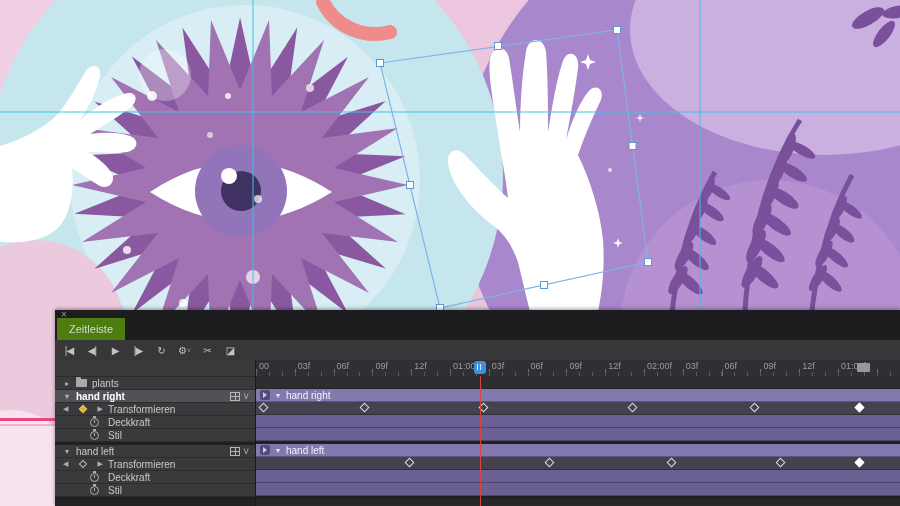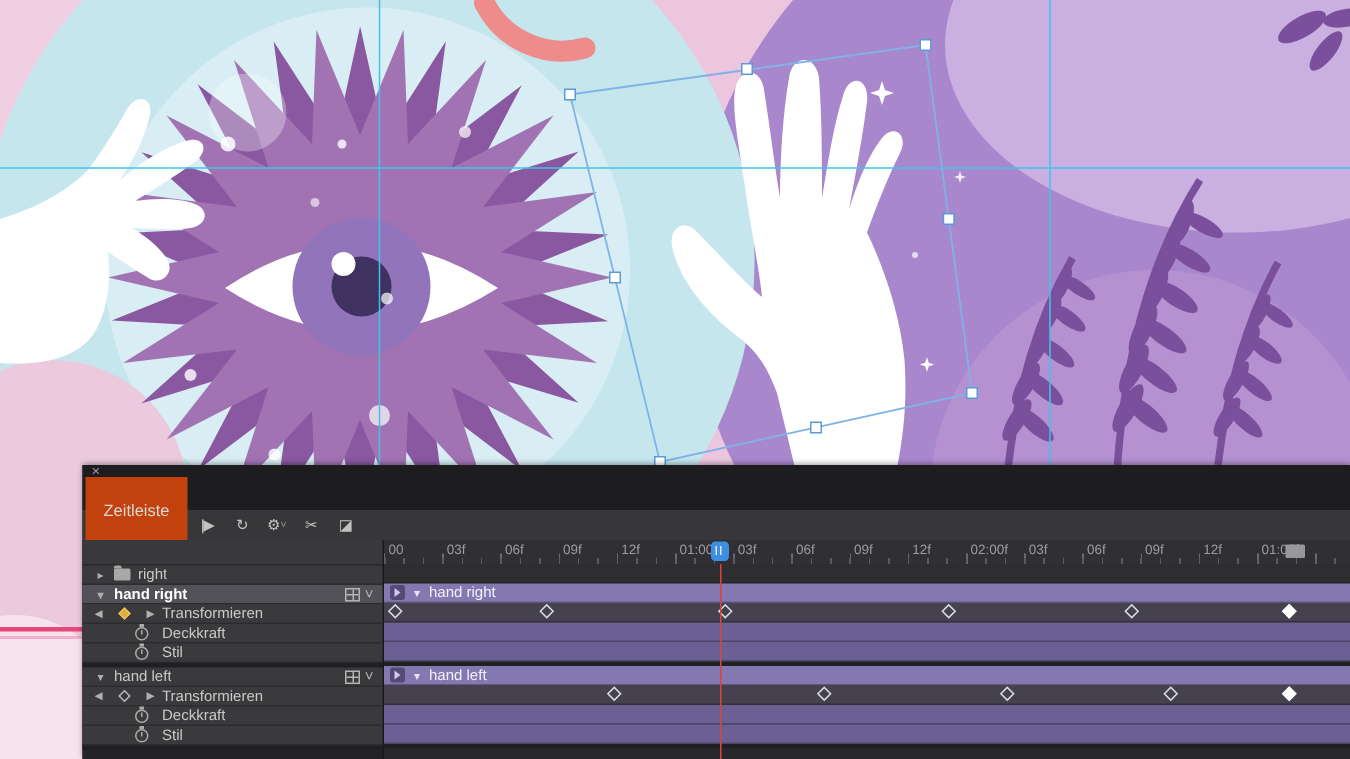--- a/index.html
+++ b/index.html
@@ -4,21 +4,21 @@
 <style>
   html,body{margin:0;padding:0;background:#111;}
   .screen{position:relative;width:900px;height:506px;overflow:hidden;font-family:"Liberation Sans",sans-serif;}
   .canvas{position:absolute;inset:0;}
   .canvas svg{display:block;}
 
   
   .timeline-panel{position:absolute;left:55px;top:310px;width:845px;height:196px;background:#232326;color:#cfcfcf;font-size:10px;box-shadow:0 -1px 4px rgba(0,0,0,.4);}
   .tab-bar{position:relative;height:30px;background:#1d1d1f;}
   .close-x{position:absolute;left:6px;top:0;font-size:10px;line-height:10px;color:#9a9a9a;cursor:pointer;}
-  .tab{position:absolute;left:2px;top:8px;height:22px;line-height:22px;padding:12px 12px;background:#c2410c;color:#d8d8d8;font-size:11px;}
+  .tab{position:absolute;left:2px;top:8px;height:22px;line-height:22px;padding:0 12px;background:#4d7c0f;color:#d8d8d8;font-size:11px;}
   .toolbar{height:20px;background:#37373a;display:flex;align-items:center;padding-left:4px;gap:3px;border-bottom:1px solid #1b1b1d;}
   .tool-btn{min-width:20px;height:18px;display:flex;align-items:center;justify-content:center;color:#c2c2c2;font-size:10px;letter-spacing:-1px;cursor:pointer;}
   .tool-btn .caret{font-size:7px;margin-left:1px;color:#9a9a9a;}
   .content{position:absolute;top:50px;left:0;right:0;bottom:0;display:flex;background:#232326;}
   .left-col{width:200px;flex:none;border-right:1px solid #18181a;display:flex;flex-direction:column;}
   .left-head{height:16px;background:#39393c;flex:none;border-bottom:1px solid #2a2a2d;}
   .lrow{height:13px;flex:none;display:flex;align-items:center;background:#3a3a3d;border-bottom:1px solid #2c2c2f;box-sizing:border-box;padding-left:8px;gap:5px;color:#c9c9c9;cursor:default;}
   .lrow.selected{background:#515157;color:#fff;font-weight:bold;}
   .lrow .lbl{white-space:nowrap;overflow:hidden;}
   .lrow .right-icons{margin-left:auto;margin-right:6px;display:flex;align-items:center;gap:3px;color:#b5b5b5;font-weight:normal;}
@@ -199,21 +199,21 @@
         <div class="tool-btn">✂</div>
         <div class="tool-btn">◪</div>
       </div>
     <div class="content">
       <div class="left-col">
         <div class="left-head"></div>
         <div>
             <div class="lrow folder">
               <span class="chev">▸</span>
               <div class="icon-folder"></div>
-              <span class="lbl">right</span>
+              <span class="lbl">plants</span>
             </div>
             <div class="lrow layer selected">
               <span class="chev">▾</span>
               <span class="lbl">hand right</span>
               <div class="right-icons">
                 <div class="icon-grid"></div>
                 <span>˅</span>
               </div>
             </div>
             <div class="lrow prop">

